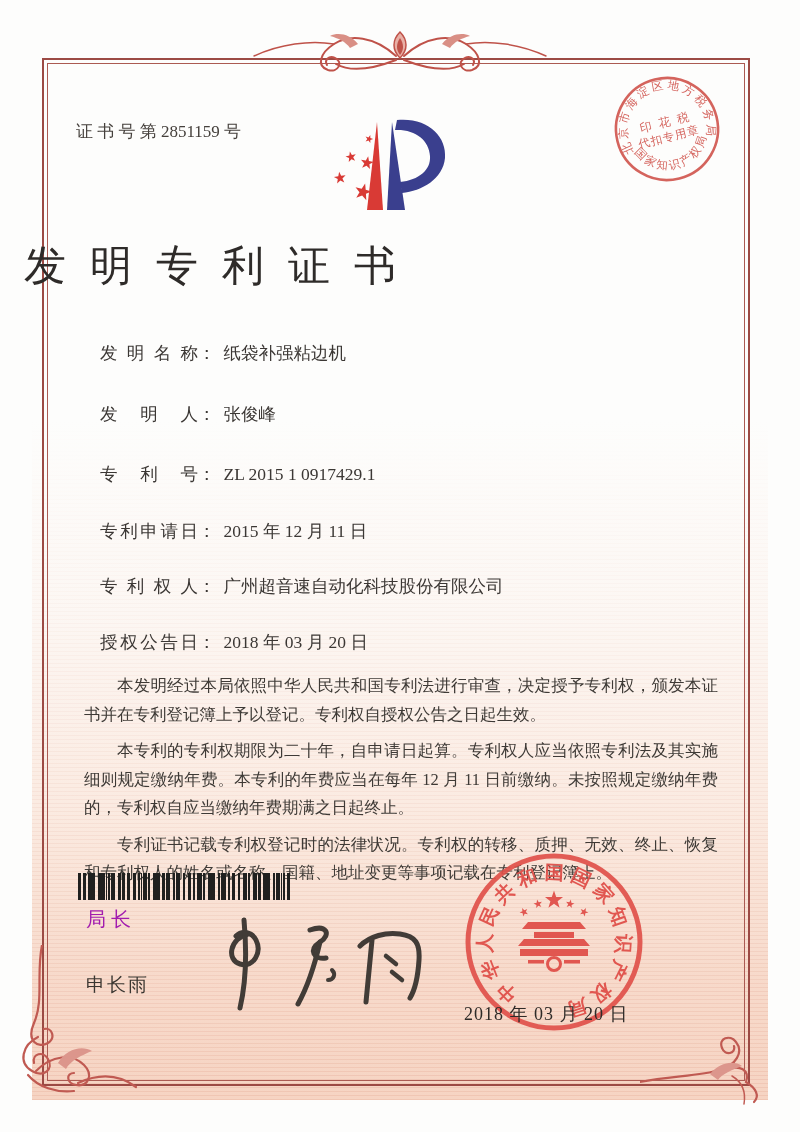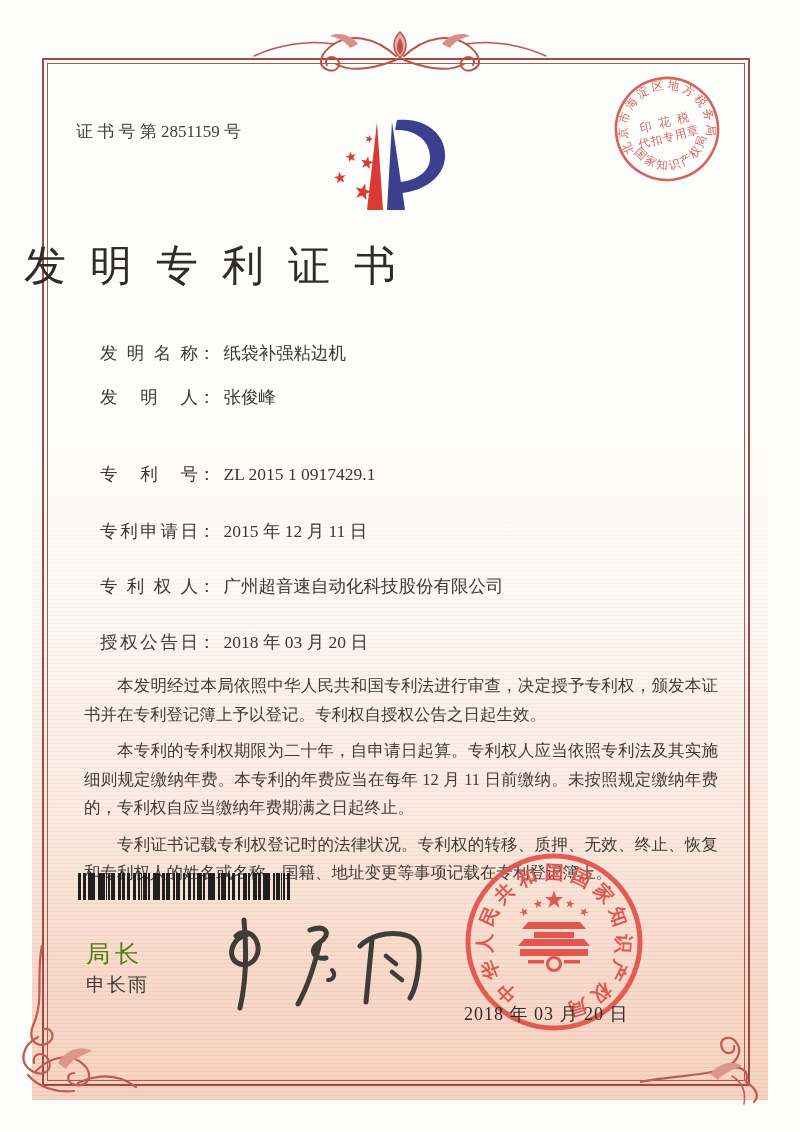--- a/index.html
+++ b/index.html
@@ -25,22 +25,22 @@
   .flabel{display:inline-block;width:98px;text-align:justify;text-align-last:justify;vertical-align:bottom;}
   .fcolon{margin-right:8px;}
   .body-text{position:absolute;left:76px;top:664px;width:650px;font-size:16.5px;
              line-height:28.5px;text-align:justify;color:#3e3a36;}
   .body-text p{margin:8px;text-indent:2em;}
   .barcode{position:absolute;left:78px;top:873px;width:212px;height:27px;
            background:
              repeating-linear-gradient(90deg,#20201f 0 2px,transparent 2px 5px),
              repeating-linear-gradient(90deg,#20201f 0 1px,transparent 1px 7px),
              repeating-linear-gradient(90deg,#20201f 0 3px,transparent 3px 11px);}
-  .signer-title{position:absolute;left:86px;top:938px;font-family:"Liberation Sans","DejaVu Sans",sans-serif;
-           font-size:24px;letter-spacing:5px;color:#4d7c0f;}
+  .signer-title{position:absolute;left:86px;top:906px;font-family:"Liberation Sans","DejaVu Sans",sans-serif;
+           font-size:20px;letter-spacing:5px;color:#a21caf;}
   .signer-name{position:absolute;left:86px;top:972px;font-family:"Liberation Sans","DejaVu Sans",sans-serif;
            font-size:19px;letter-spacing:2px;color:#3a3631;}
   .signature{position:absolute;left:210px;top:912px;}
   .seal{position:absolute;left:462px;top:850px;}
   .seal-date{position:absolute;left:464px;top:1002px;font-size:18px;letter-spacing:1px;color:#2f2b28;}
   .stamp{position:absolute;left:612px;top:74px;transform:rotate(-14deg);opacity:.88;}
   .footer{position:absolute;left:42px;top:1044px;width:704px;text-align:center;
           font-size:15px;letter-spacing:2px;color:#4a443f;}
   .orn-top{position:absolute;left:250px;top:26px;}
   .orn-bl{position:absolute;left:8px;top:945px;}
@@ -109,21 +109,21 @@
     <polygon points="52,20 42,108 58,108" fill="#d93a35"></polygon>
     <polygon points="67,20 62,108 80,108" fill="#3a3f8e"></polygon>
     <path d="M72,18 C102,15 122,34 120,56 C118,77 97,89 77,91 L75,80 C94,78 106,68 105,54 C104,38 90,27 70,28 Z" fill="#3a3f8e"></path>
   </svg>
 
   <div class="title">发明专利证书</div>
 
   <div class="field-row" style="top:341px">
     <span class="flabel">发明名称</span><span class="fcolon">：</span><span class="fvalue">纸袋补强粘边机</span>
   </div>
-  <div class="field-row" style="top:385px">
+  <div class="field-row" style="top:402px">
     <span class="flabel">发明人</span><span class="fcolon">：</span><span class="fvalue">张俊峰</span>
   </div>
   <div class="field-row" style="top:462px">
     <span class="flabel">专利号</span><span class="fcolon">：</span><span class="fvalue">ZL 2015 1 0917429.1</span>
   </div>
   <div class="field-row" style="top:519px">
     <span class="flabel">专利申请日</span><span class="fcolon">：</span><span class="fvalue">2015 年 12 月 11 日</span>
   </div>
   <div class="field-row" style="top:574px">
     <span class="flabel">专利权人</span><span class="fcolon">：</span><span class="fvalue">广州超音速自动化科技股份有限公司</span>

